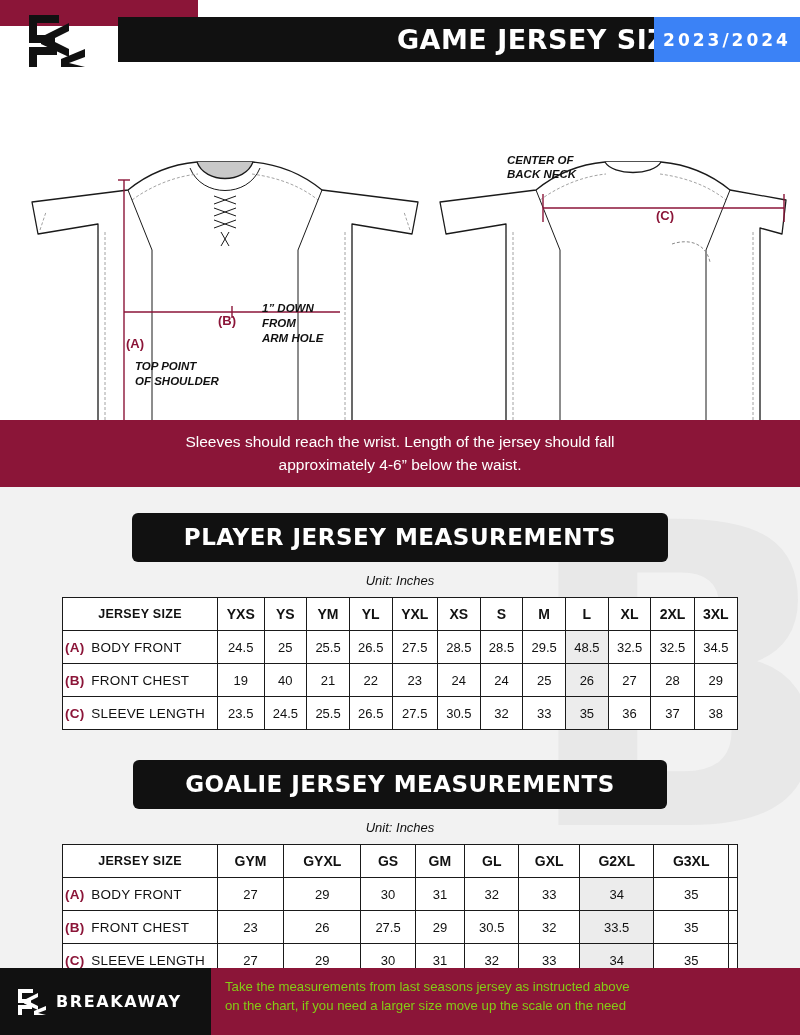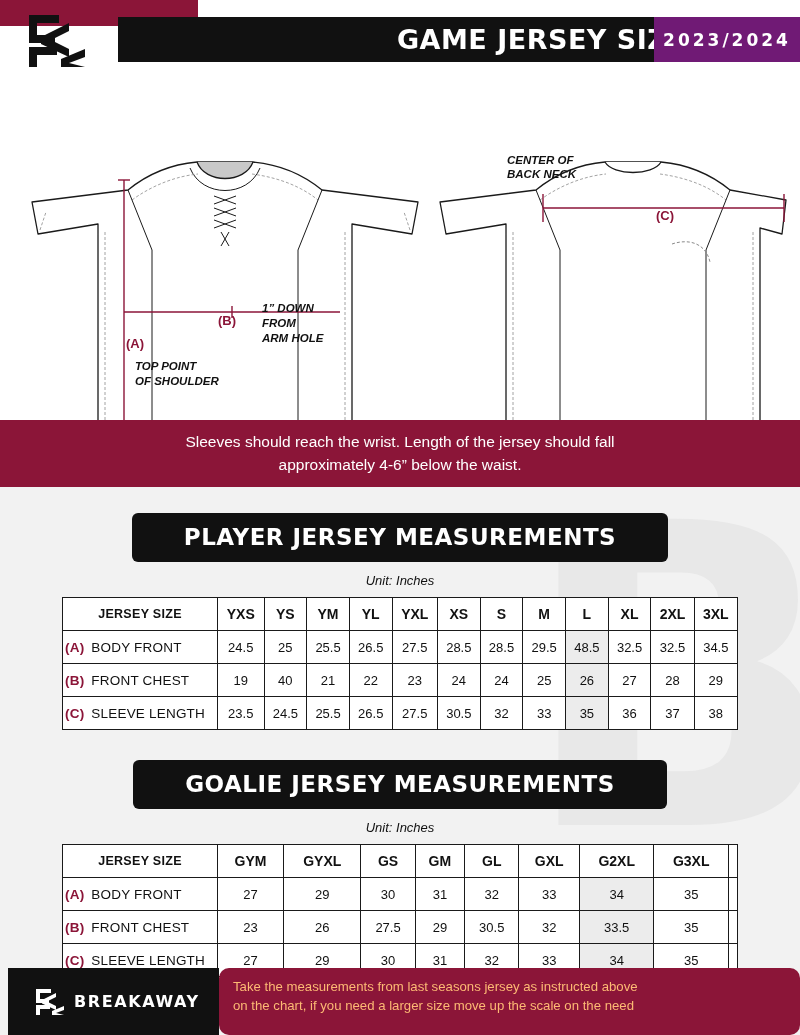--- a/index.html
+++ b/index.html
@@ -66,21 +66,21 @@
     font-size: 27px;
     font-weight: bold;
     letter-spacing: 0.5px;
     margin-left: 28px;
     font-family: "DejaVu Sans", sans-serif;
   }
   .season-band {
     position: absolute;
     right: 0; top: 17px;
     width: 146px; height: 45px;
-    background: #701a75;
+    background: #3b82f6;
     display: flex; align-items: center; justify-content: center;
     color: #ffffff;
     font-size: 17px;
     font-weight: bold;
     letter-spacing: 3px;
     font-family: "DejaVu Sans", sans-serif;
   }
 
   
   .illo {
@@ -172,39 +172,37 @@
     left: 0; bottom: 0;
     width: 800px; height: 67px;
     display: flex;
     z-index: 3;
   }
   .footer-left {
     width: 211px;
     background: #111111;
     display: flex;
     align-items: center;
-    padding-left: 26px;
-    margin-left: 8px;
+    padding-left: 16px;
   }
   .footer-brand {
     color: #ffffff;
     font-size: 16px;
     font-weight: bold;
     letter-spacing: 1.6px;
     margin-left: 10px;
     font-family: "DejaVu Sans", sans-serif;
   }
   .footer-right {
     flex: 1;
     background: #8b1538;
-    color: #fdba74;
+    color: #84cc16;
     font-size: 13.2px;
     line-height: 1.45;
     padding: 9px 14px 0 14px;
-    border-radius: 10px;
   }
 </style>
 </head>
 <body>
 
 <div class="page">
 
   <div class="watermark">B</div>
 
   <div class="header">

